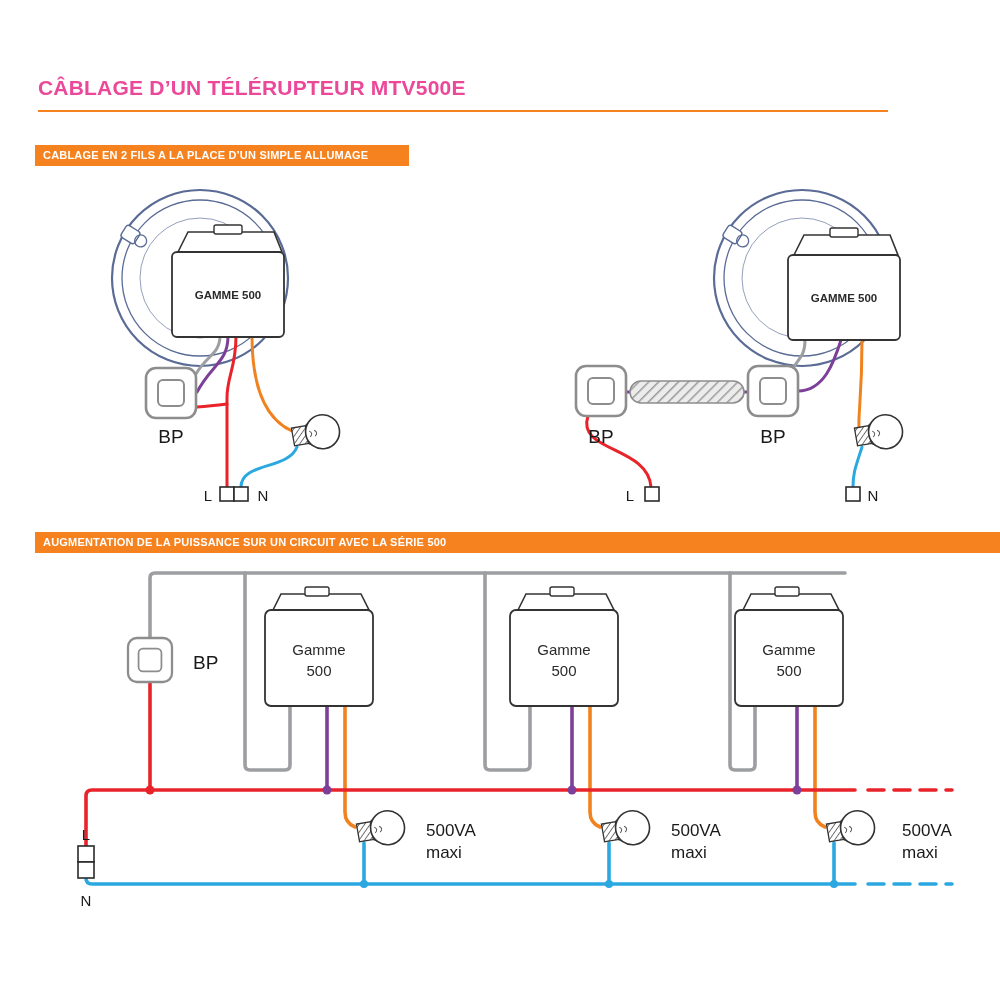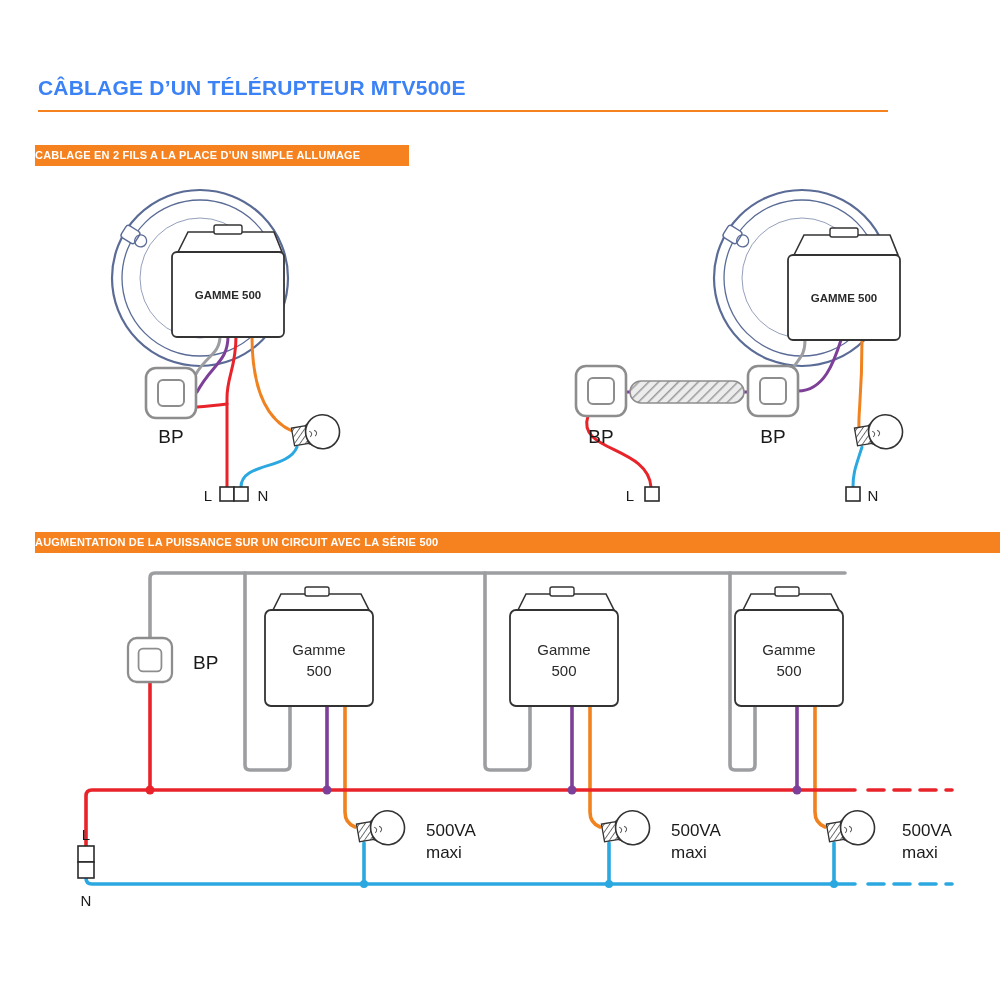--- a/index.html
+++ b/index.html
@@ -1,21 +1,21 @@
 <!DOCTYPE html>
 <html><head>
 <meta charset="utf-8">
 <style>
   * { margin:0; padding:0; box-sizing:border-box; }
   html,body { background:#fff; }
   body { width:1000px; height:1000px; font-family:"Liberation Sans",sans-serif; }
   .page { position:relative; width:1000px; height:1000px; background:#fff; overflow:hidden; }
-  .title { position:absolute; left:38px; top:76px; font-size:21px; font-weight:bold; color:#3b82f6; letter-spacing:0.2px; white-space:nowrap; }
+  .title { position:absolute; left:38px; top:76px; font-size:21px; font-weight:bold; color:#ec4899; letter-spacing:0.2px; white-space:nowrap; }
   .rule { position:absolute; left:38px; top:110px; width:850px; height:2px; background:#F5821F; }
-  .banner { position:absolute; background:#F5821F; color:#fff; font-size:11px; font-weight:bold; height:21px; line-height:21px; padding:0 0; letter-spacing:0.2px; white-space:nowrap; }
+  .banner { position:absolute; background:#F5821F; color:#fff; font-size:11px; font-weight:bold; height:21px; line-height:21px; padding:0 8px; letter-spacing:0.2px; white-space:nowrap; }
   .banner.b1 { left:35px; top:145px; width:374px; }
   .banner.b2 { left:514px; top:145px; width:450px; }
   .banner.b3 { left:35px; top:532px; width:996px; }
   svg.diagram { position:absolute; left:0; top:0; }
   text { font-family:"Liberation Sans",sans-serif; fill:#1a1a1a; }
   .mod-label  { font-weight:bold; font-size:11.5px; fill:#2a2a2a; }
   .mod-label2 { font-size:15px; fill:#2a2a2a; }
   .bp-label   { font-size:19px; }
   .term-label { font-size:15px; }
   .load-label { font-size:17px; }

